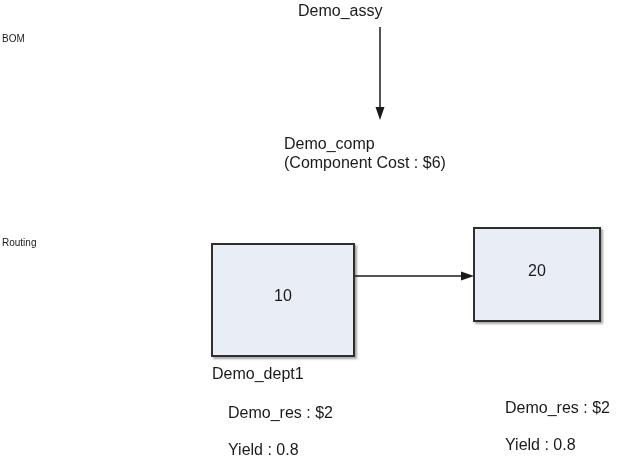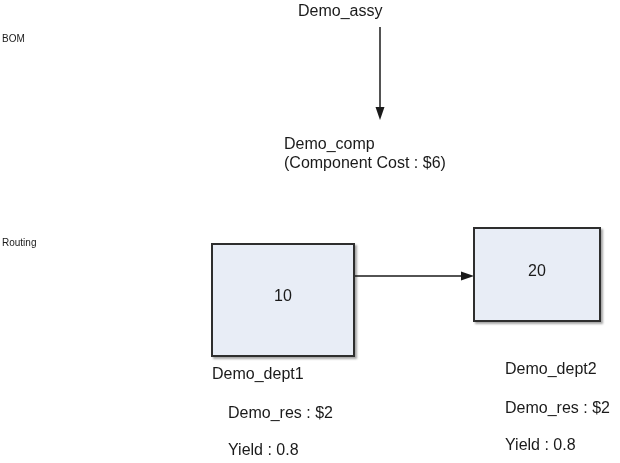--- a/index.html
+++ b/index.html
@@ -99,17 +99,16 @@
   </svg>
 
   <div class="opbox opbox-2">
     <span>20</span>
   </div>
 
   <div class="abs node-text info-1-dept">Demo_dept1</div>
   <div class="abs node-text info-1-res">Demo_res : $2</div>
   <div class="abs node-text info-1-yield">Yield : 0.8</div>
 
-  <div class="abs node-text info-2-dept">Demo_dept2</div>
   <div class="abs node-text info-2-res">Demo_res : $2</div>
   <div class="abs node-text info-2-yield">Yield : 0.8</div>
 
 </div>
 
 </body></html>

